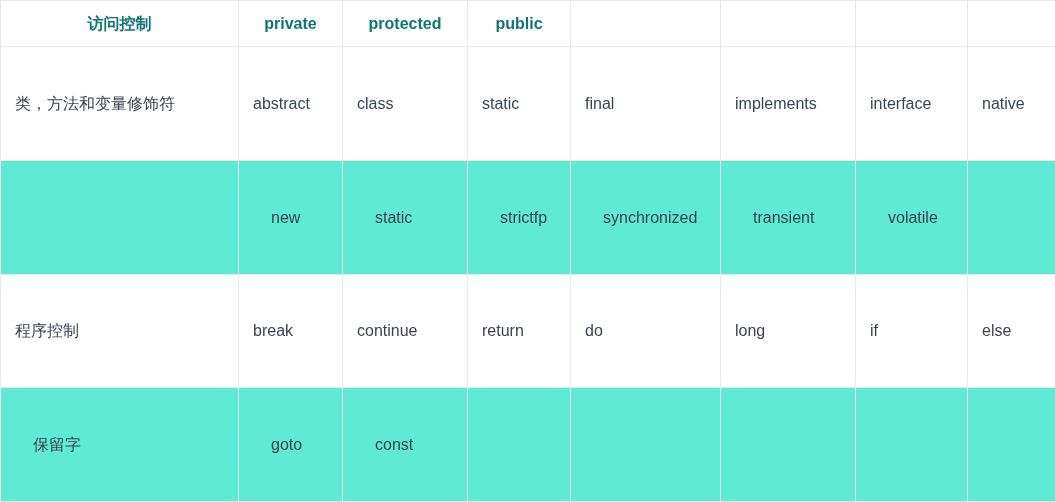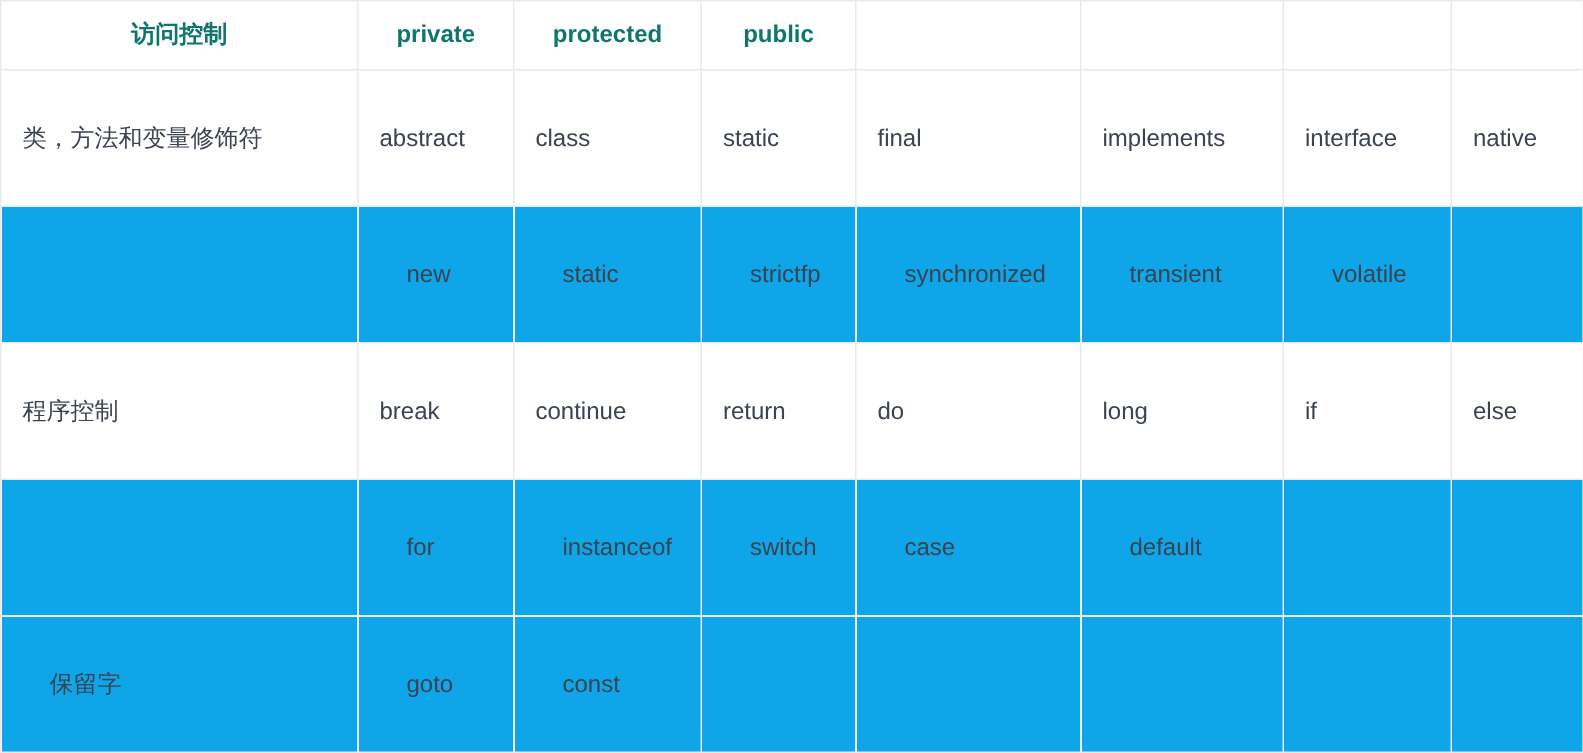--- a/index.html
+++ b/index.html
@@ -51,21 +51,21 @@
   table.kw-table tbody td {
     text-align: left;
     color: #3b4351;
     font-weight: normal;
   }
   table.kw-table tbody tr.odd td {
     background: #ffffff;
     margin-left: 16px;
   }
   table.kw-table tbody tr.even td {
-    background: #0ea5e9;
+    background: #5eead4;
     padding-left: 32px;
   }
   
   table.kw-table tr > *:first-child { border-left: 1px solid #e7e9ed; }
   table.kw-table tr > *:last-child  { border-right: 1px solid #e7e9ed; }
 </style>
 </head>
 <body>
 
 <table class="kw-table">
@@ -116,30 +116,20 @@
         <td>程序控制</td>
         <td>break</td>
         <td>continue</td>
         <td>return</td>
         <td>do</td>
         <td>long</td>
         <td>if</td>
         <td>else</td>
       </tr>
       <tr class="even">
-        <td></td>
-        <td>for</td>
-        <td>instanceof</td>
-        <td>switch</td>
-        <td>case</td>
-        <td>default</td>
-        <td></td>
-        <td></td>
-      </tr>
-      <tr class="even">
         <td>保留字</td>
         <td>goto</td>
         <td>const</td>
         <td></td>
         <td></td>
         <td></td>
         <td></td>
         <td></td>
       </tr>
     </tbody>

